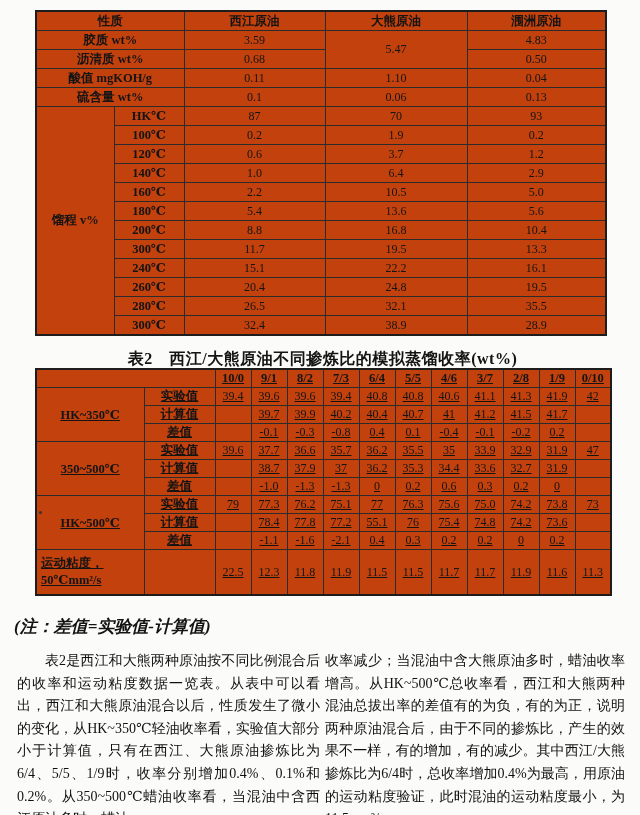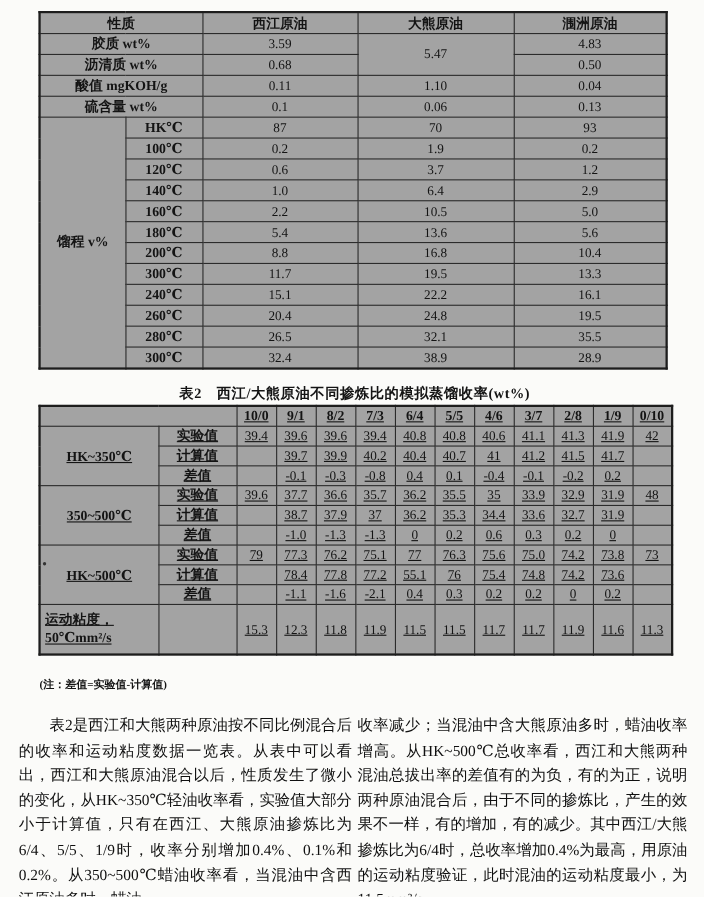--- a/index.html
+++ b/index.html
@@ -2,37 +2,37 @@
 <html><head>
 <meta charset="utf-8">
 <style>
   html,body{margin:0;padding:0;}
   body{
     width:640px;height:815px;position:relative;
     background:#fbfbf9;color:#141414;
     font-family:"Liberation Serif","DejaVu Serif",serif;
     overflow:hidden;
   }
-  table{border-collapse:collapse;position:absolute;table-layout:fixed;background:#a3a3a3;}
+  table{border-collapse:collapse;position:absolute;table-layout:fixed;background:#c2410c;}
   td{
     border:1px solid #2b2b2b;text-align:center;vertical-align:middle;
     font-size:12px;padding:0 2px;height:18px;overflow:hidden;white-space:nowrap;
   }
   #t1{left:35px;top:10px;width:570px;border:2px solid #1d1d1d;}
   #t2{left:35px;top:368px;width:575px;border:2px solid #1d1d1d;text-decoration:underline;}
   #t2 td{height:17px;}
   #t2 tr.visc td{height:44px;}
   .lab{font-weight:bold;font-size:12.5px;}
   tr.hdr td{font-weight:bold;font-size:12.5px;}
   .visc-label{text-align:left;padding-left:4px;line-height:17px;}
   .t2-title{
     position:absolute;top:349px;left:35px;width:575px;text-align:center;
-    font-weight:bold;font-size:13px;letter-spacing:0.5px;
+    font-weight:bold;font-size:16px;letter-spacing:0.5px;
   }
-  .note{position:absolute;top:615px;left:36px;font-weight:bold;font-size:10px;}
+  .note{position:absolute;top:615px;left:14px;font-weight:bold;font-size:17px;font-style:italic;}
   .bodycol{
     position:absolute;top:650px;font-size:14px;line-height:22.6px;
     text-align:justify;color:#101010;
   }
   #col-left{left:17px;width:303px;text-indent:2em;}
   #col-right{left:325px;width:300px;}
   .speck{position:absolute;left:39px;top:511px;width:3px;height:3px;background:#333;border-radius:50%;}
 </style>
 </head>
 <body>
@@ -235,21 +235,21 @@
     <td>39.6</td>
         <td>37.7</td>
         <td>36.6</td>
         <td>35.7</td>
         <td>36.2</td>
         <td>35.5</td>
         <td>35</td>
         <td>33.9</td>
         <td>32.9</td>
         <td>31.9</td>
-        <td>48</td>
+        <td>47</td>
       </tr>
     <tr>
       <td class="lab">计算值</td>
     <td></td>
         <td>38.7</td>
         <td>37.9</td>
         <td>37</td>
         <td>36.2</td>
         <td>35.3</td>
         <td>34.4</td>
@@ -316,21 +316,21 @@
         <td>0.2</td>
         <td></td>
       </tr>
 
     <tr class="visc">
       <td class="lab visc-label">
         <div>运动粘度，</div>
         <div>50℃mm²/s</div>
       </td>
       <td></td>
-    <td>15.3</td>
+    <td>22.5</td>
         <td>12.3</td>
         <td>11.8</td>
         <td>11.9</td>
         <td>11.5</td>
         <td>11.5</td>
         <td>11.7</td>
         <td>11.7</td>
         <td>11.9</td>
         <td>11.6</td>
         <td>11.3</td>

